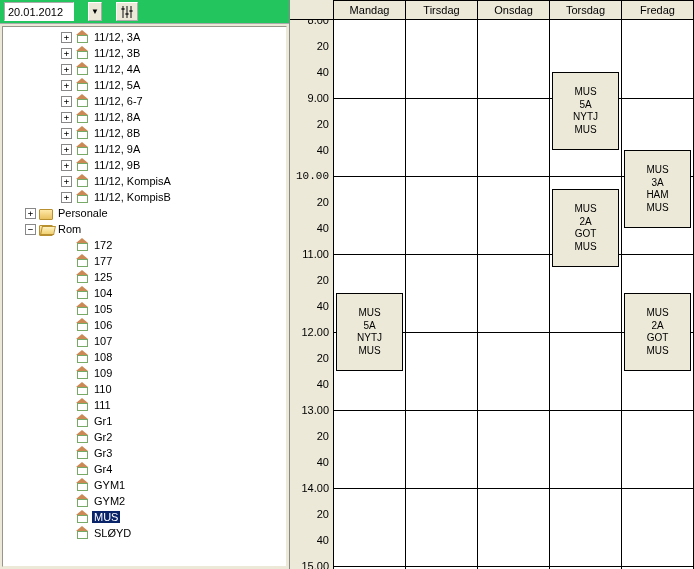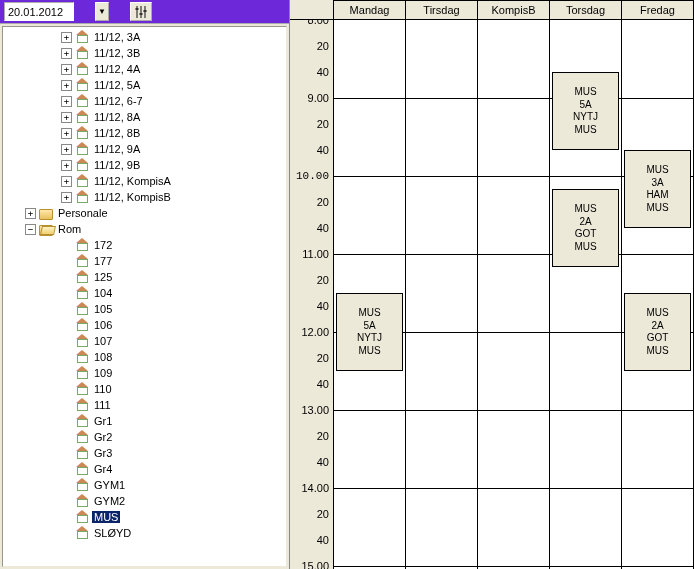--- a/index.html
+++ b/index.html
@@ -23,23 +23,23 @@
     height: 100%;
     display: flex;
     flex-direction: column;
     background: #ece9d8;
     border-right: 1px solid #888;
   }
   .toolbar {
     display: flex;
     align-items: center;
     padding: 2px 4px;
-    background: #6d28d9;
+    background: #22c55e;
     border-bottom: 1px solid #aaa;
-    gap: 21px;
+    gap: 14px;
     height: 24px;
     text-align: center;
   }
   .date-input {
     height: 19px;
     border: 1px inset #fff;
     background: #fff;
     padding: 1px 3px;
     font-family: inherit;
     font-size: 11px;
@@ -520,21 +520,21 @@
         </div>
     </div>
   </div>
 
   <div class="right-panel">
     <div class="cal-header">
       <div class="cal-header-time"></div>
       <div id="cal-header-days" style="display:flex;flex:1;">
           <div class="cal-header-day">Mandag</div>
           <div class="cal-header-day">Tirsdag</div>
-          <div class="cal-header-day">KompisB</div>
+          <div class="cal-header-day">Onsdag</div>
           <div class="cal-header-day">Torsdag</div>
           <div class="cal-header-day">Fredag</div>
         </div>
     </div>
     <div class="cal-body">
       <div class="time-ruler" id="time-ruler">
           <div class="time-label" style="top: 0px;">8.00</div>
           <div class="time-label" style="top: 26px;">20</div>
           <div class="time-label" style="top: 52px;">40</div>
           <div class="time-label" style="top: 78px;">9.00</div>

